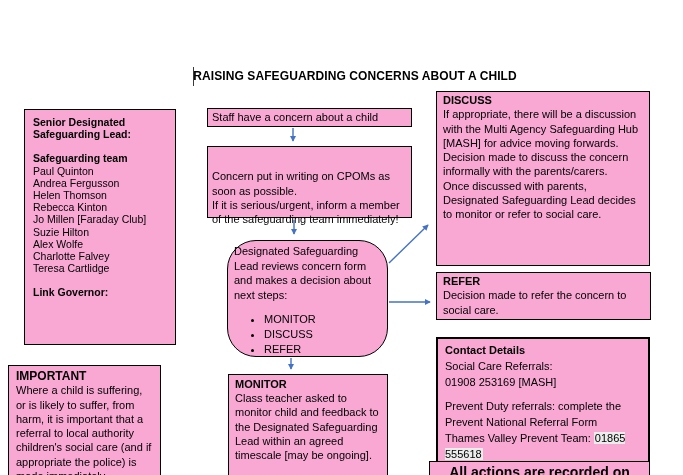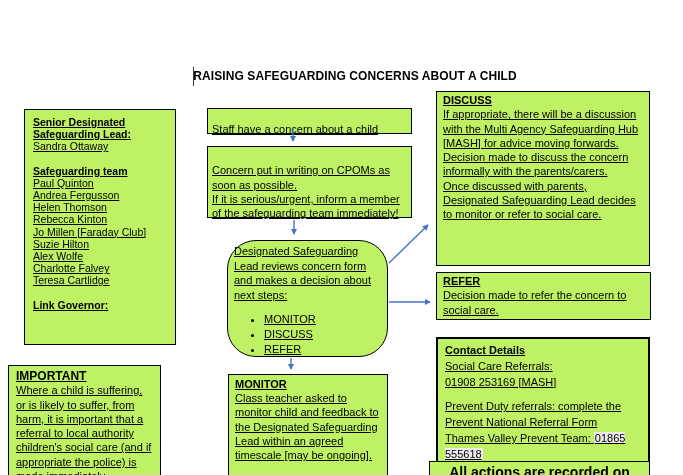--- a/index.html
+++ b/index.html
@@ -10,23 +10,22 @@
     background: #ffffff;
     font-family: "Liberation Sans", sans-serif;
     color: #000;
     overflow: hidden;
     margin-top: 32px;
   }
   .box {
     position: absolute;
     box-sizing: border-box;
     border: 1.3px solid #000;
-    background: #bef264;
+    background: #f9a8d4;
     font-size: 11px;
-    text-decoration: underline;
   }
   .b { font-weight: bold; }
   .pre { white-space: pre-line; }
 
   .title {
     position: absolute;
     left: 165px; top: 37px; width: 380px;
     text-align: center;
     font-size: 12px;
     font-weight: bold;
@@ -50,25 +49,25 @@
   .important-box {
     left: 8px; top: 333px; width: 153px; height: 133px;
     padding: 3px 7px;
     line-height: 14.3px;
   }
   .important-box .ttl { font-size: 12px; font-weight: bold; }
 
   .step1 {
     left: 207px; top: 76px; width: 205px; height: 19px;
     line-height: 16px;
-    padding: 12px 4px;
+    padding: 0 4px;
   }
   .step2 {
     left: 207px; top: 114px; width: 205px; height: 72px;
-    padding: 2px 4px;
+    padding: 8px 4px;
     line-height: 14.3px;
   }
   .decision {
     left: 227px; top: 208px; width: 161px; height: 117px;
     padding: 3px 6px;
     line-height: 14.6px;
     border-radius: 29px;
   }
   .decision ul {
     margin: 10px 0 0 0;
@@ -119,21 +118,20 @@
 <body>
 
 <div class="canvas">
 
   <div class="cursor"></div>
 
   <div class="title">RAISING SAFEGUARDING CONCERNS ABOUT A CHILD</div>
 
   <div class="box team-panel">
     <div class="b">Senior Designated Safeguarding Lead:</div>
-    <div>Sandra Ottaway</div>
     <div class="gap"></div>
     <div class="b">Safeguarding team</div>
     <div>
         <div>Paul Quinton</div>
         <div>Andrea Fergusson</div>
         <div>Helen Thomson</div>
         <div>Rebecca Kinton</div>
         <div>Jo Millen [Faraday Club]</div>
         <div>Suzie Hilton</div>
         <div>Alex Wolfe</div>

